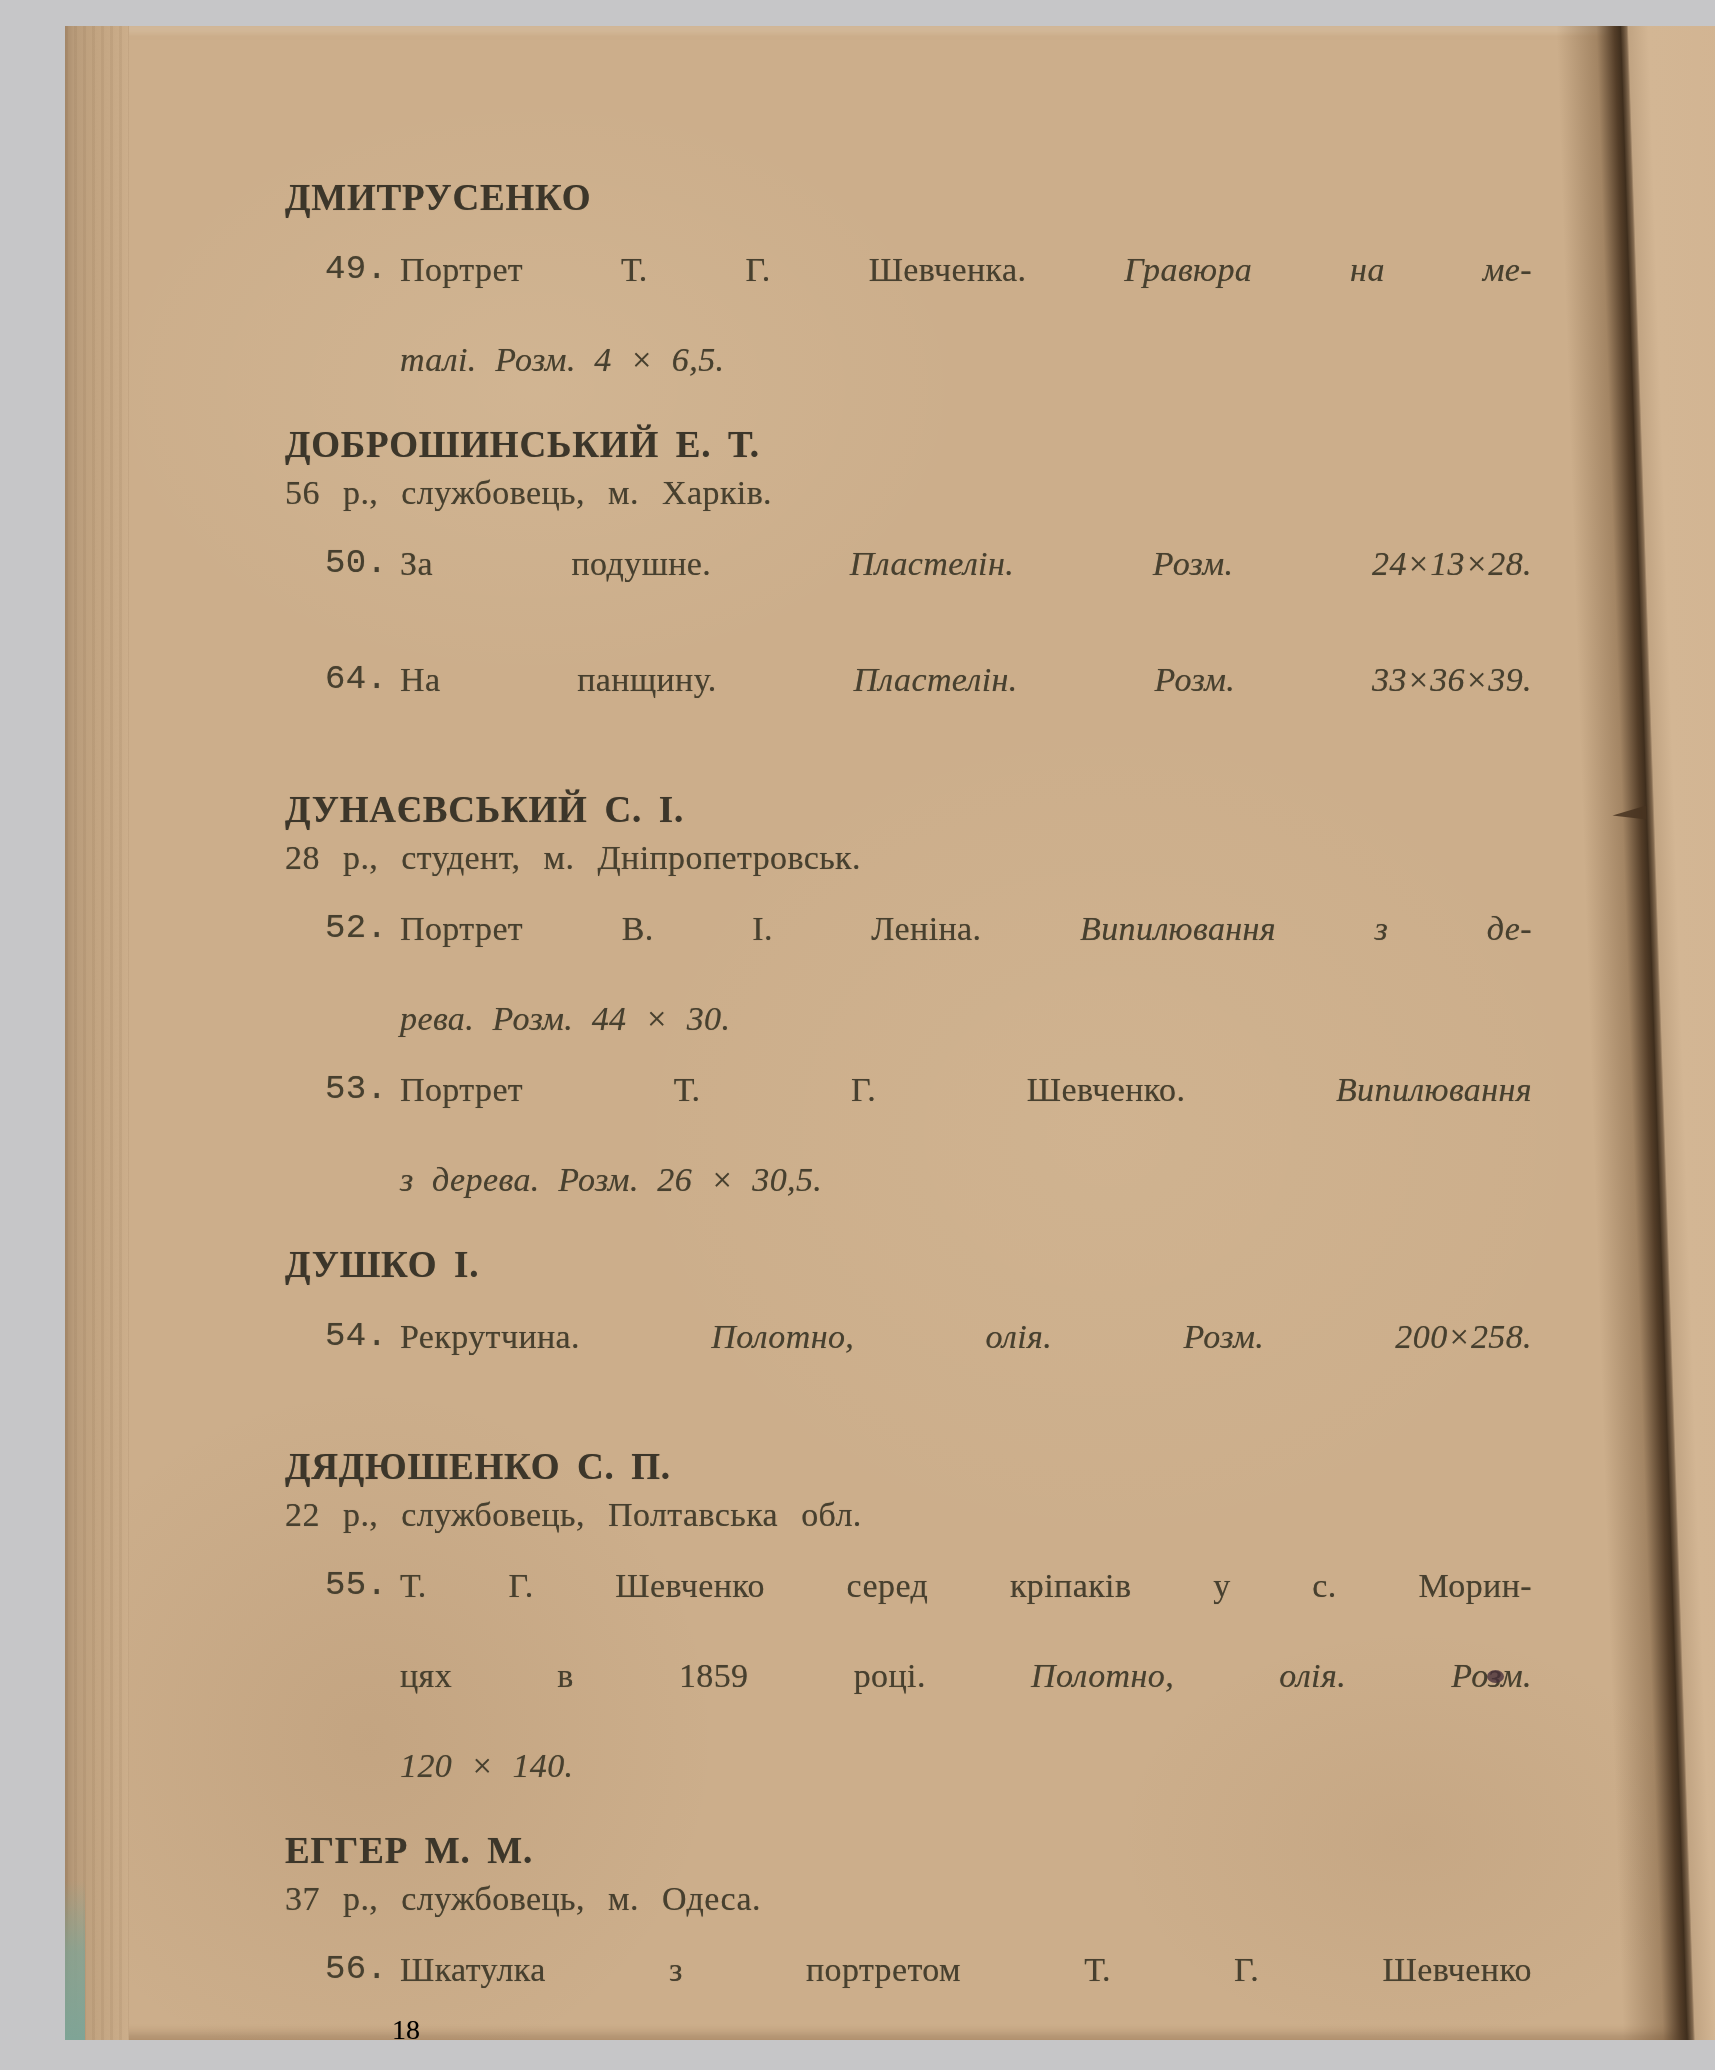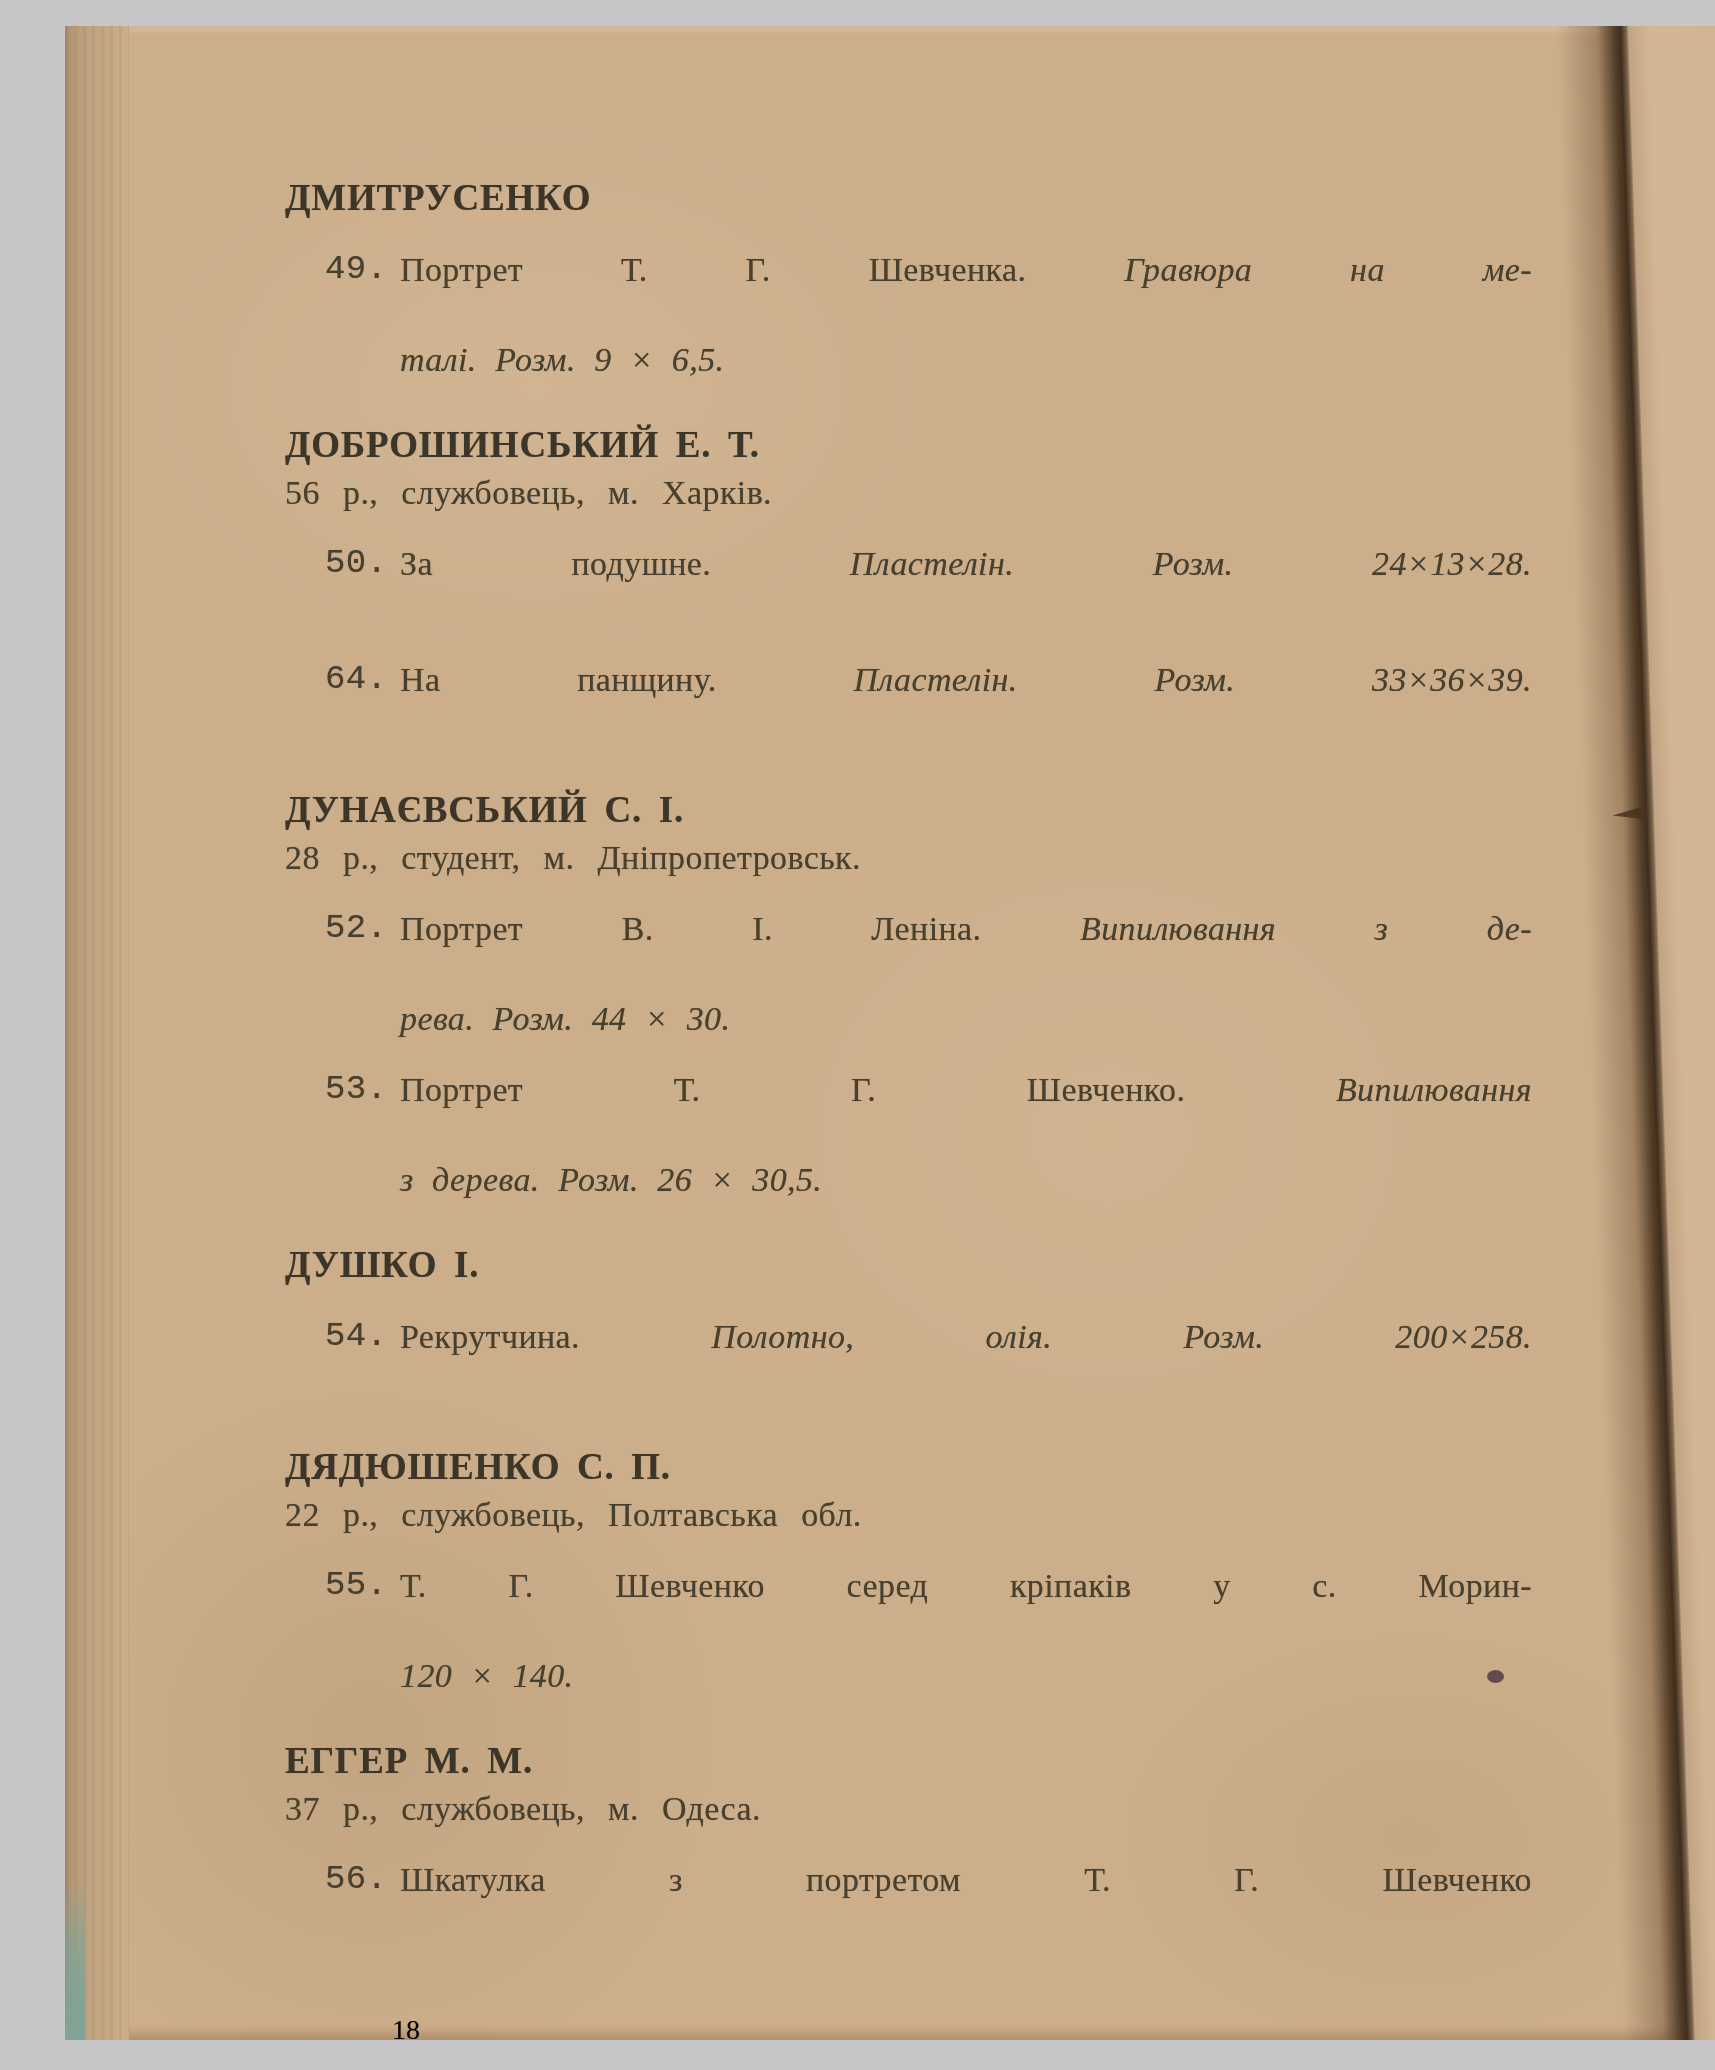--- a/index.html
+++ b/index.html
@@ -101,21 +101,21 @@
   <div class="page">
     <div class="left-edge"></div>
     <div class="teal-sliver"></div>
 
     <div class="content">
         <section class="section">
           <h2 class="heading">ДМИТРУСЕНКО</h2>
           <div class="entry">
             <span class="num">49.</span>
             <div class="line fill"><span>Портрет Т. Г. Шевченка. </span><i>Гравюра на ме-</i></div>
-            <div class="line"><i>талі. Розм. 9 × 6,5.</i></div>
+            <div class="line"><i>талі. Розм. 4 × 6,5.</i></div>
           </div>
         </section>
         <section class="section">
           <h2 class="heading">ДОБРОШИНСЬКИЙ Е. Т.</h2>
           <p class="bio">56 р., службовець, м. Харків.</p>
           <div class="entry">
             <span class="num">50.</span>
             <div class="line fill"><span>За подушне. </span><i>Пластелін. Розм. 24×13×28.</i></div>
           </div>
           <div class="entry">
@@ -143,20 +143,21 @@
             <span class="num">54.</span>
             <div class="line fill"><span>Рекрутчина. </span><i>Полотно, олія. Розм. 200×258.</i></div>
           </div>
         </section>
         <section class="section">
           <h2 class="heading">ДЯДЮШЕНКО С. П.</h2>
           <p class="bio">22 р., службовець, Полтавська обл.</p>
           <div class="entry">
             <span class="num">55.</span>
             <div class="line fill"><span>Т. Г. Шевченко серед кріпаків у с. Морин-</span></div>
+            <div class="line fill"><span>цях в 1859 році. </span><i>Полотно, олія. Розм.</i></div>
             <div class="line"><i>120 × 140.</i></div>
           </div>
         </section>
         <section class="section">
           <h2 class="heading">ЕГГЕР М. М.</h2>
           <p class="bio">37 р., службовець, м. Одеса.</p>
           <div class="entry">
             <span class="num">56.</span>
             <div class="line fill"><span>Шкатулка з портретом Т. Г. Шевченко</span></div>
           </div>

